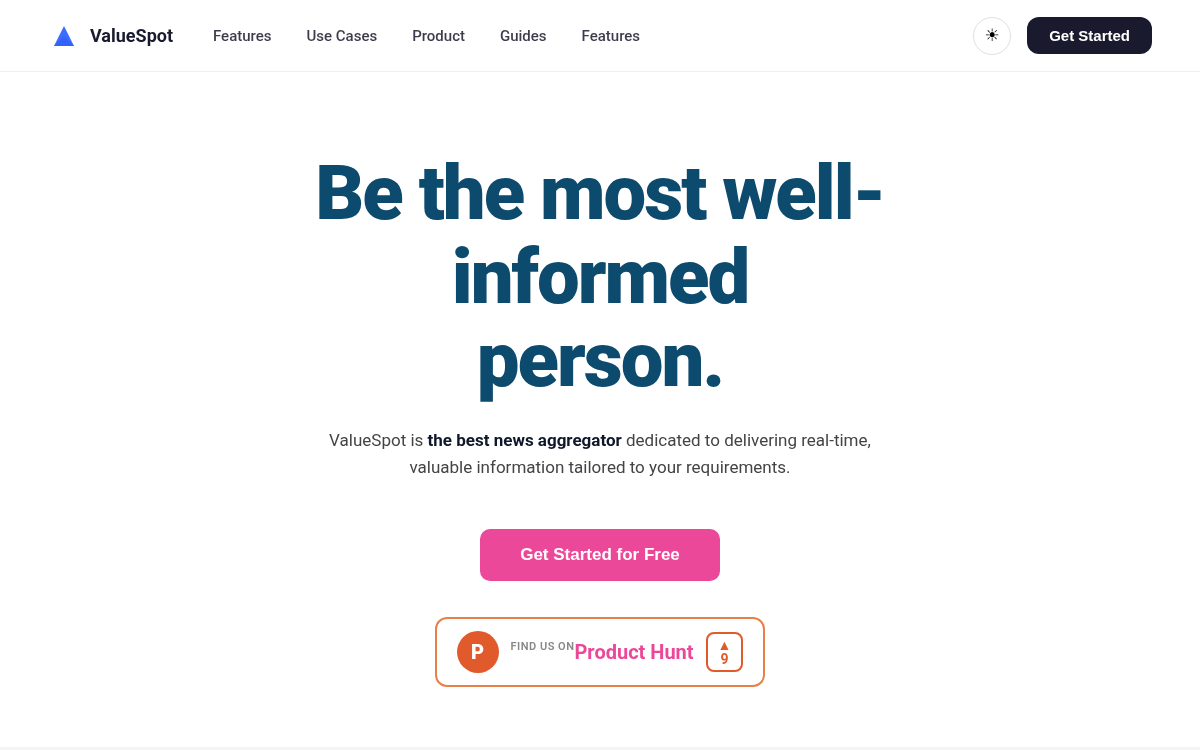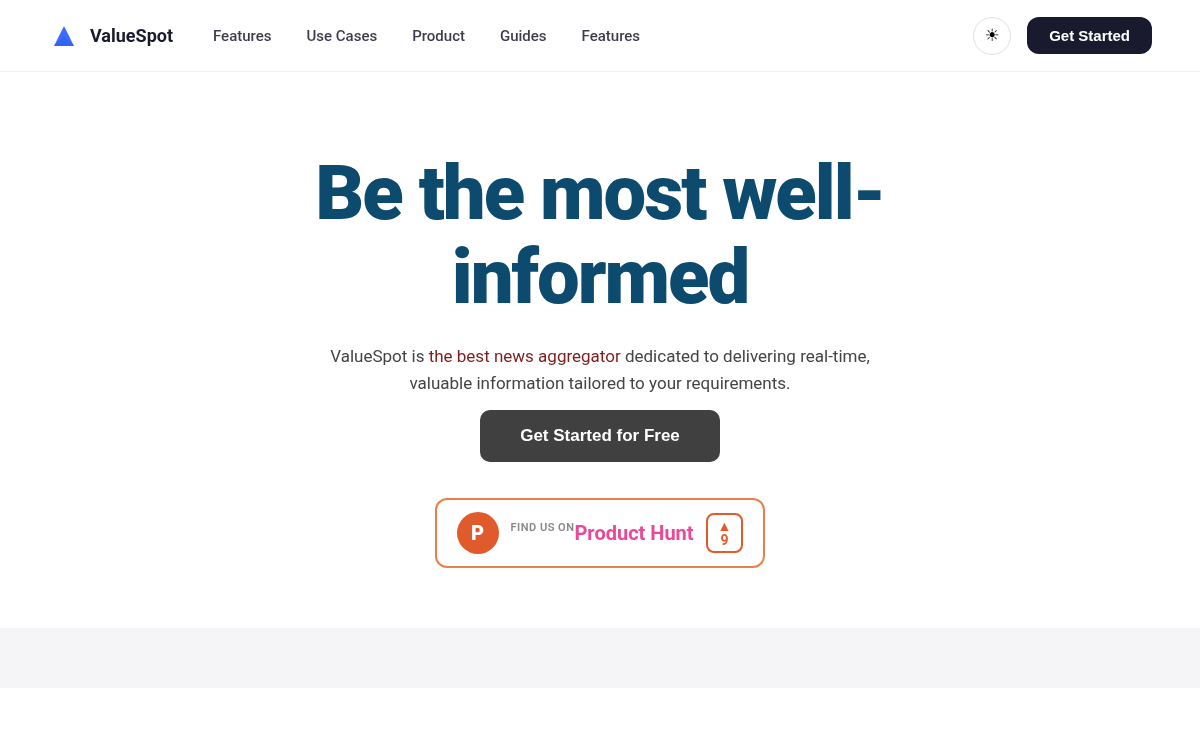--- a/index.html
+++ b/index.html
@@ -106,27 +106,27 @@
       letter-spacing: -2px;
     }
     .hero-subtitle {
       margin-top: 24px;
       font-size: 17px;
       color: #444;
       max-width: 580px;
       line-height: 1.6;
     }
     .hero-subtitle .highlight {
-      color: #7f1d1d;
-      font-weight: 400;
+      color: #0f172a;
+      font-weight: 700;
       margin-top: 31px;
     }
     .btn-cta {
-      margin-top: 12px;
-      background: #404040;
+      margin-top: 48px;
+      background: #ec4899;
       color: #fff;
       border: none;
       padding: 16px 40px;
       border-radius: 10px;
       font-size: 17px;
       font-weight: 600;
       cursor: pointer;
     }
 
     
@@ -238,20 +238,21 @@
     <button class="theme-toggle">
       <span>☀</span>
     </button>
     <button class="btn-get-started">Get Started</button>
   </div>
 </nav>
 
 <section class="hero">
   <h1>
     <span>Be the most well-informed</span><br>
+    <span>person.</span>
   </h1>
   <p class="hero-subtitle">
     <span>ValueSpot is </span><span class="highlight">the best news aggregator</span><span> dedicated to delivering real-time, valuable information tailored to your requirements.</span>
   </p>
   <button class="btn-cta">Get Started for Free</button>
 
   <div class="ph-badge">
     <div class="ph-badge-left">
       <div class="ph-logo">
         <span>P</span>

